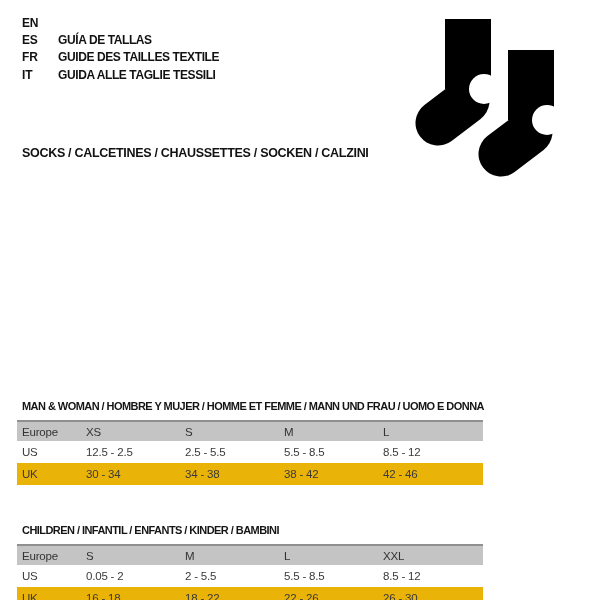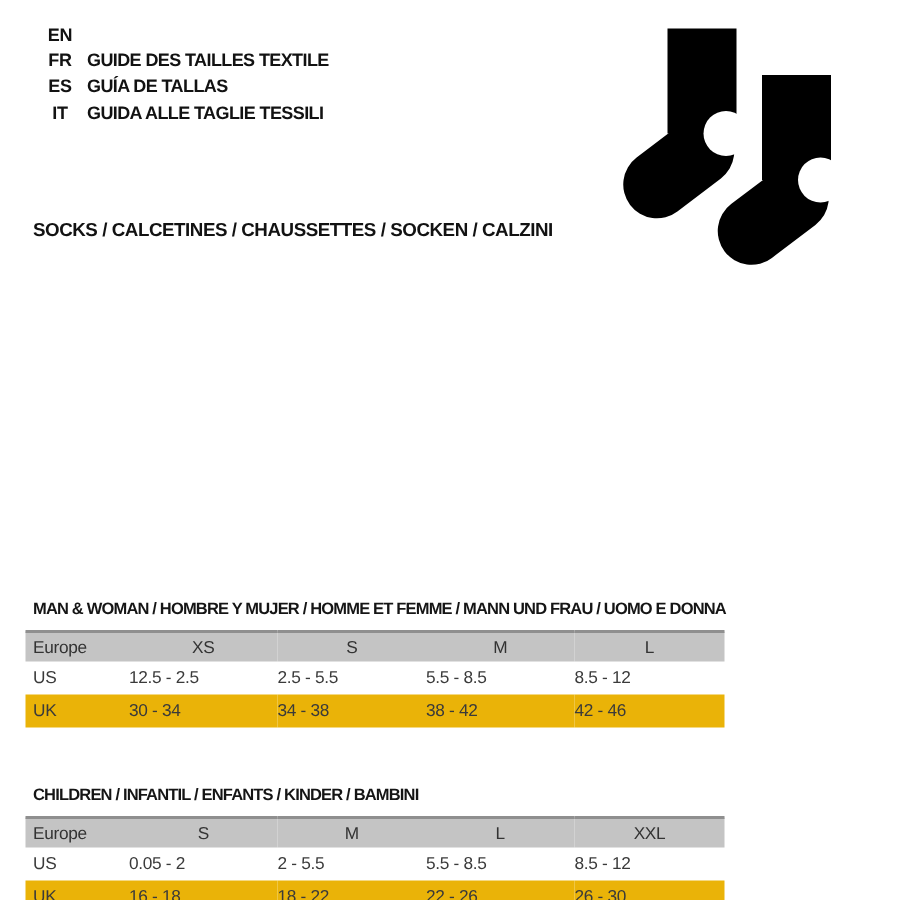--- a/index.html
+++ b/index.html
@@ -3,21 +3,21 @@
 <meta charset="utf-8">
 <style>
   html, body { margin:0; padding:0; }
   body {
     width:600px; height:600px; background:#ffffff; position:relative;
     font-family:"Liberation Sans", sans-serif; overflow:hidden;
     -webkit-font-smoothing:antialiased;
   }
 
   
-  .lang-block { position:absolute; left:22px; top:14px;text-align:center; }
+  .lang-block { position:absolute; left:22px; top:14px; }
   .lang-row { display:flex; align-items:center; height:17.4px; }
   .lang-code {
     width:36px; flex:0 0 36px; font-weight:bold; font-size:12px;
     color:#121212; letter-spacing:-0.2px;
   }
   .lang-label {
     font-weight:bold; font-size:12px; color:#121212; letter-spacing:-0.4px;
     white-space:nowrap;
   }
 
@@ -38,45 +38,45 @@
   .table-title {
     margin:0 0 8px 5px; font-size:11px; font-weight:bold;
     letter-spacing:-0.55px; color:#151515; white-space:nowrap;
   }
   table.size-table {
     border-collapse:collapse; width:466px; table-layout:fixed;
     font-size:11.5px; color:#3a3a3a; letter-spacing:-0.2px;
   }
   table.size-table thead th {
     background:#c4c4c4; border-top:2px solid #8f8f8f;
-    font-weight:normal; height:19px; text-align:center; color:#333333;
+    font-weight:normal; height:19px; text-align:left; color:#333333;
     padding:0;
   }
   table.size-table tbody td { height:22px; text-align:left; padding:0; }
   table.size-table th.col-region, table.size-table td.col-region {
     text-align:left; padding-left:5px;
   }
   table.size-table tbody tr.row-alt { background:#eab308; }
 </style>
 </head>
 <body>
 
 <div>
 
   <div class="lang-block">
     <div class="lang-row">
       <span class="lang-code">EN</span>
     </div>
     <div class="lang-row">
+      <span class="lang-code">ES</span>
+      <span class="lang-label">GUÍA DE TALLAS</span>
+    </div>
+    <div class="lang-row">
       <span class="lang-code">FR</span>
       <span class="lang-label">GUIDE DES TAILLES TEXTILE</span>
-    </div>
-    <div class="lang-row">
-      <span class="lang-code">ES</span>
-      <span class="lang-label">GUÍA DE TALLAS</span>
     </div>
     <div class="lang-row">
       <span class="lang-code">IT</span>
       <span class="lang-label">GUIDA ALLE TAGLIE TESSILI</span>
     </div>
   </div>
 
   <div class="category-line">SOCKS / CALCETINES / CHAUSSETTES / SOCKEN / CALZINI</div>
 
   <svg class="socks-icon" width="152" height="170" viewBox="0 0 152 170" color="#000000" aria-hidden="true">

